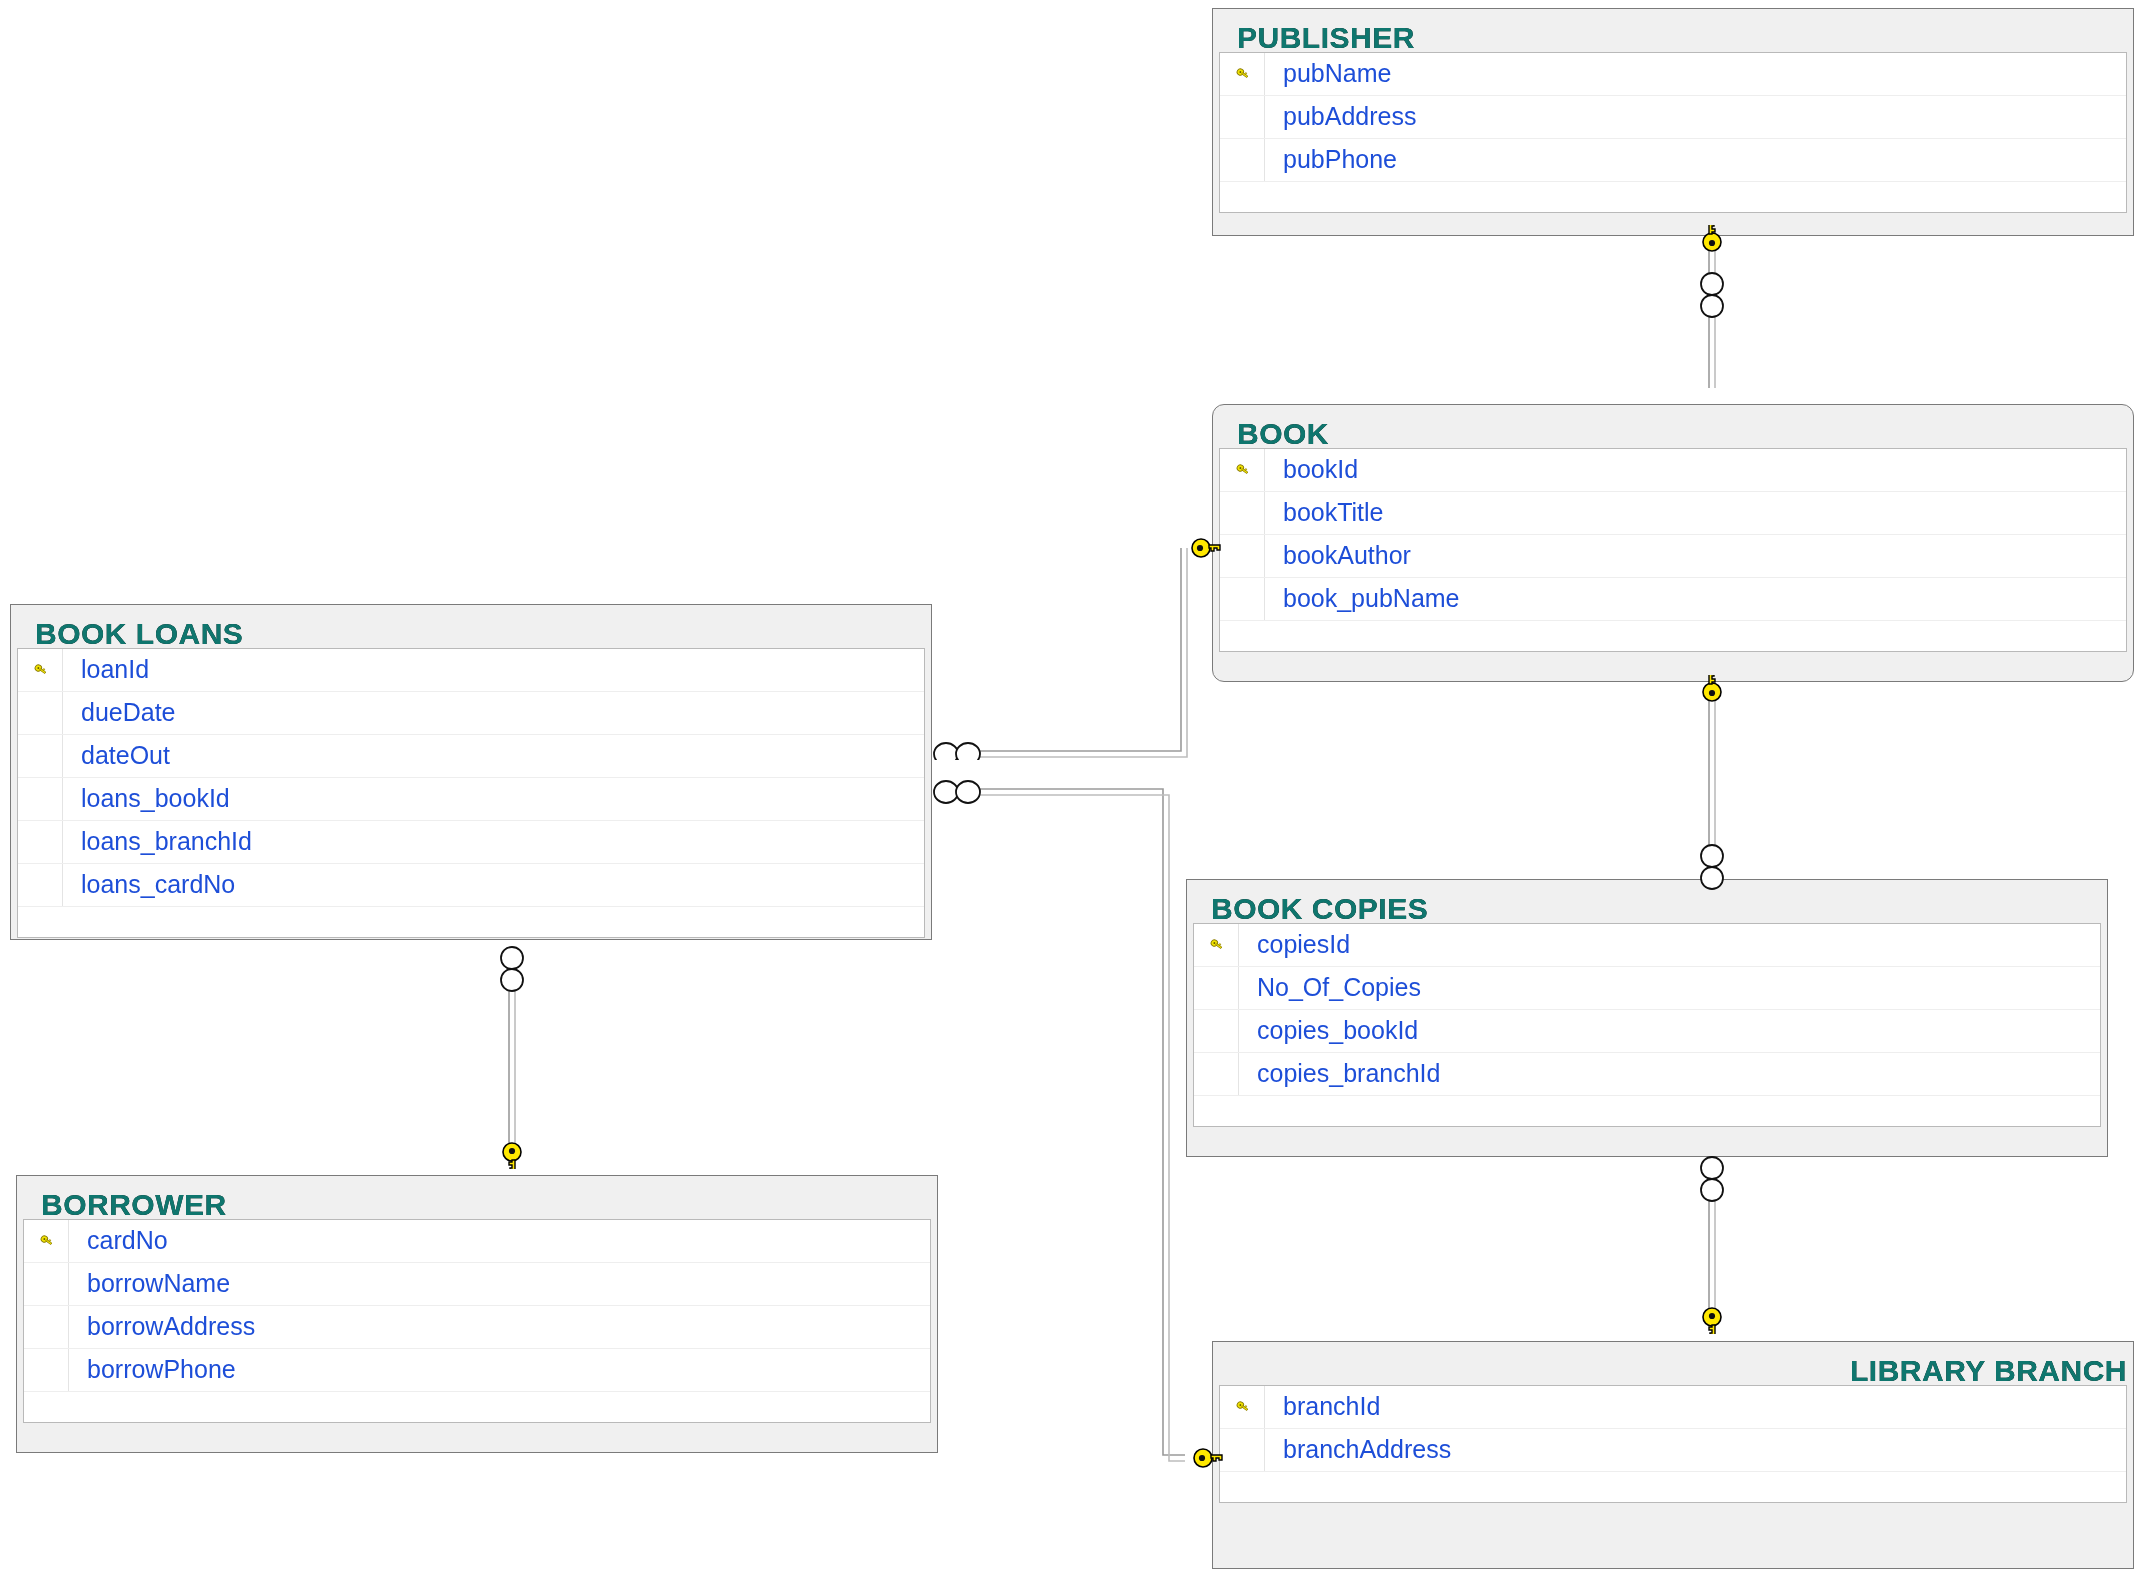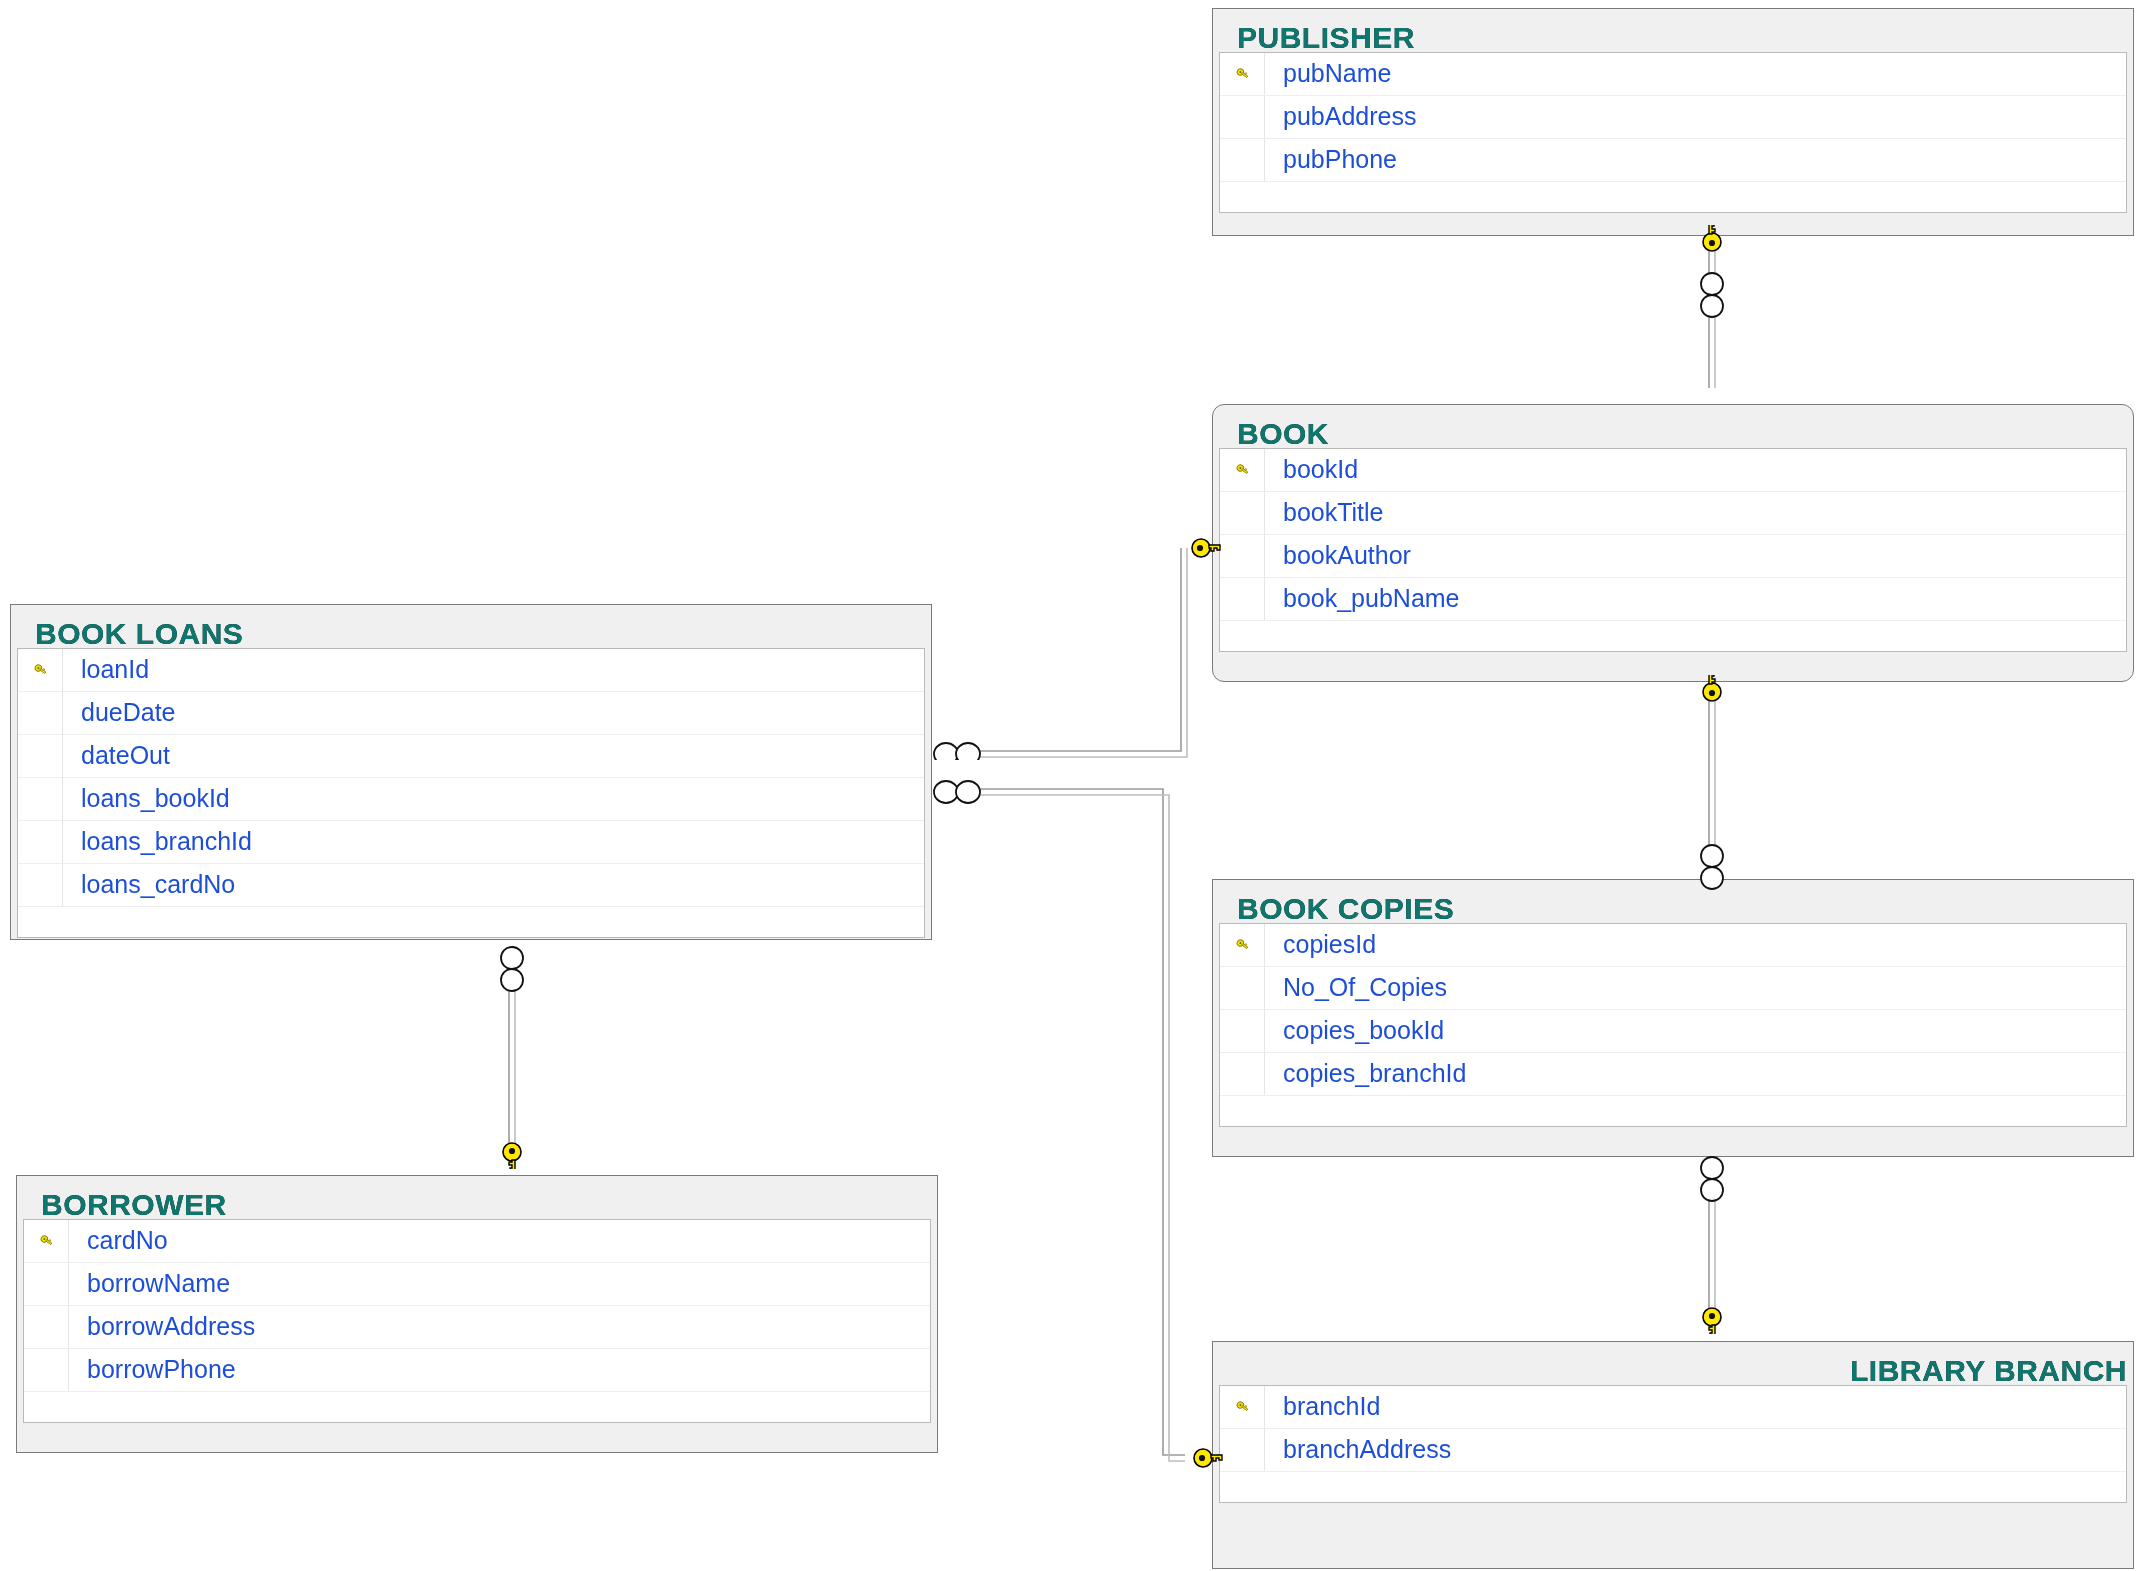--- a/index.html
+++ b/index.html
@@ -253,21 +253,21 @@
           </div>
           <div class="attr-row">
             <div class="key-cell"></div>
             <div class="attr-name">book_pubName</div>
           </div>
           <div class="attr-row empty">
             <div class="key-cell"></div>
           </div>
         </div>
       </div>
-      <div class="entity" style="left: 1212px; top: 879px; width: 922px; height: 278px;">
+      <div class="entity" style="left: 1186px; top: 879px; width: 922px; height: 278px;">
         <div class="entity-title">BOOK COPIES</div>
         <div class="attr-table">
           <div class="attr-row">
             <div class="key-cell">
               <svg class="key-mini" viewBox="0 0 16 16">
                 <g transform="translate(8,8) rotate(-55) translate(-8,-8)">
                   <circle cx="8" cy="5.2" r="3.4" fill="#f2e400" stroke="#8a7a00" stroke-width="1"></circle>
                   <rect x="7.1" y="7.6" width="1.9" height="6.6" fill="#f2e400" stroke="#8a7a00" stroke-width="0.8"></rect>
                   <rect x="9" y="10.2" width="1.8" height="1.4" fill="#f2e400" stroke="#8a7a00" stroke-width="0.7"></rect>
                   <circle cx="8" cy="5.2" r="1.1" fill="#6b5f00"></circle>

